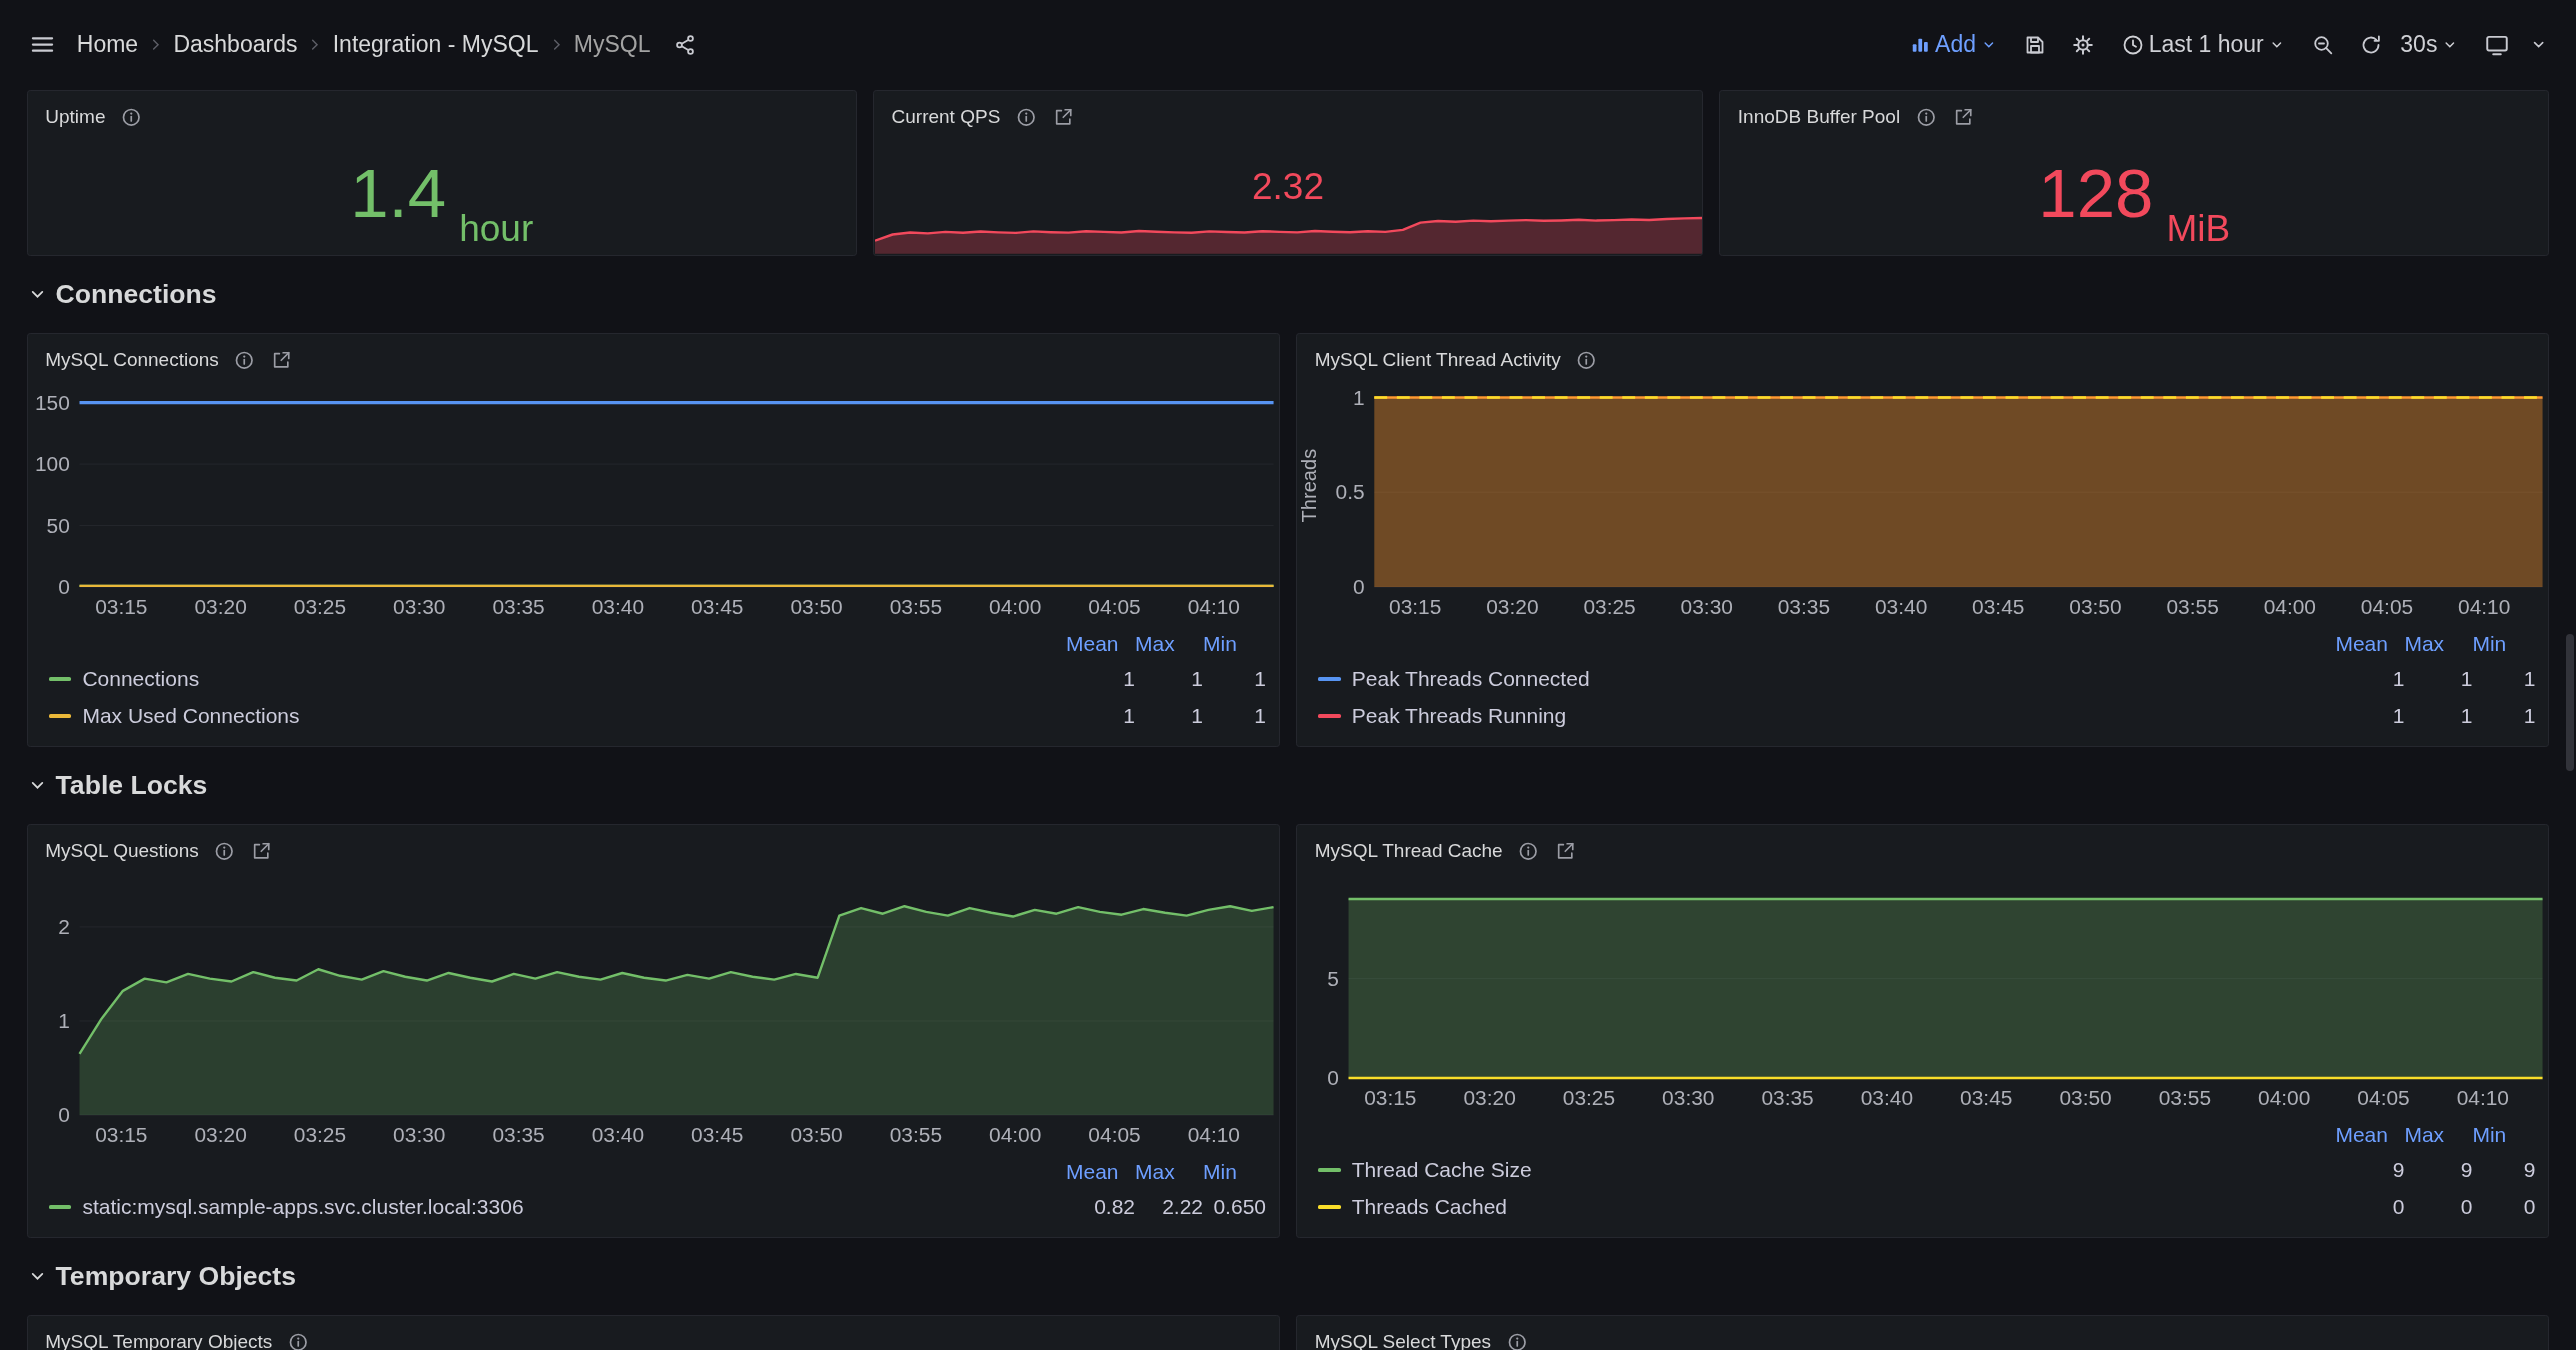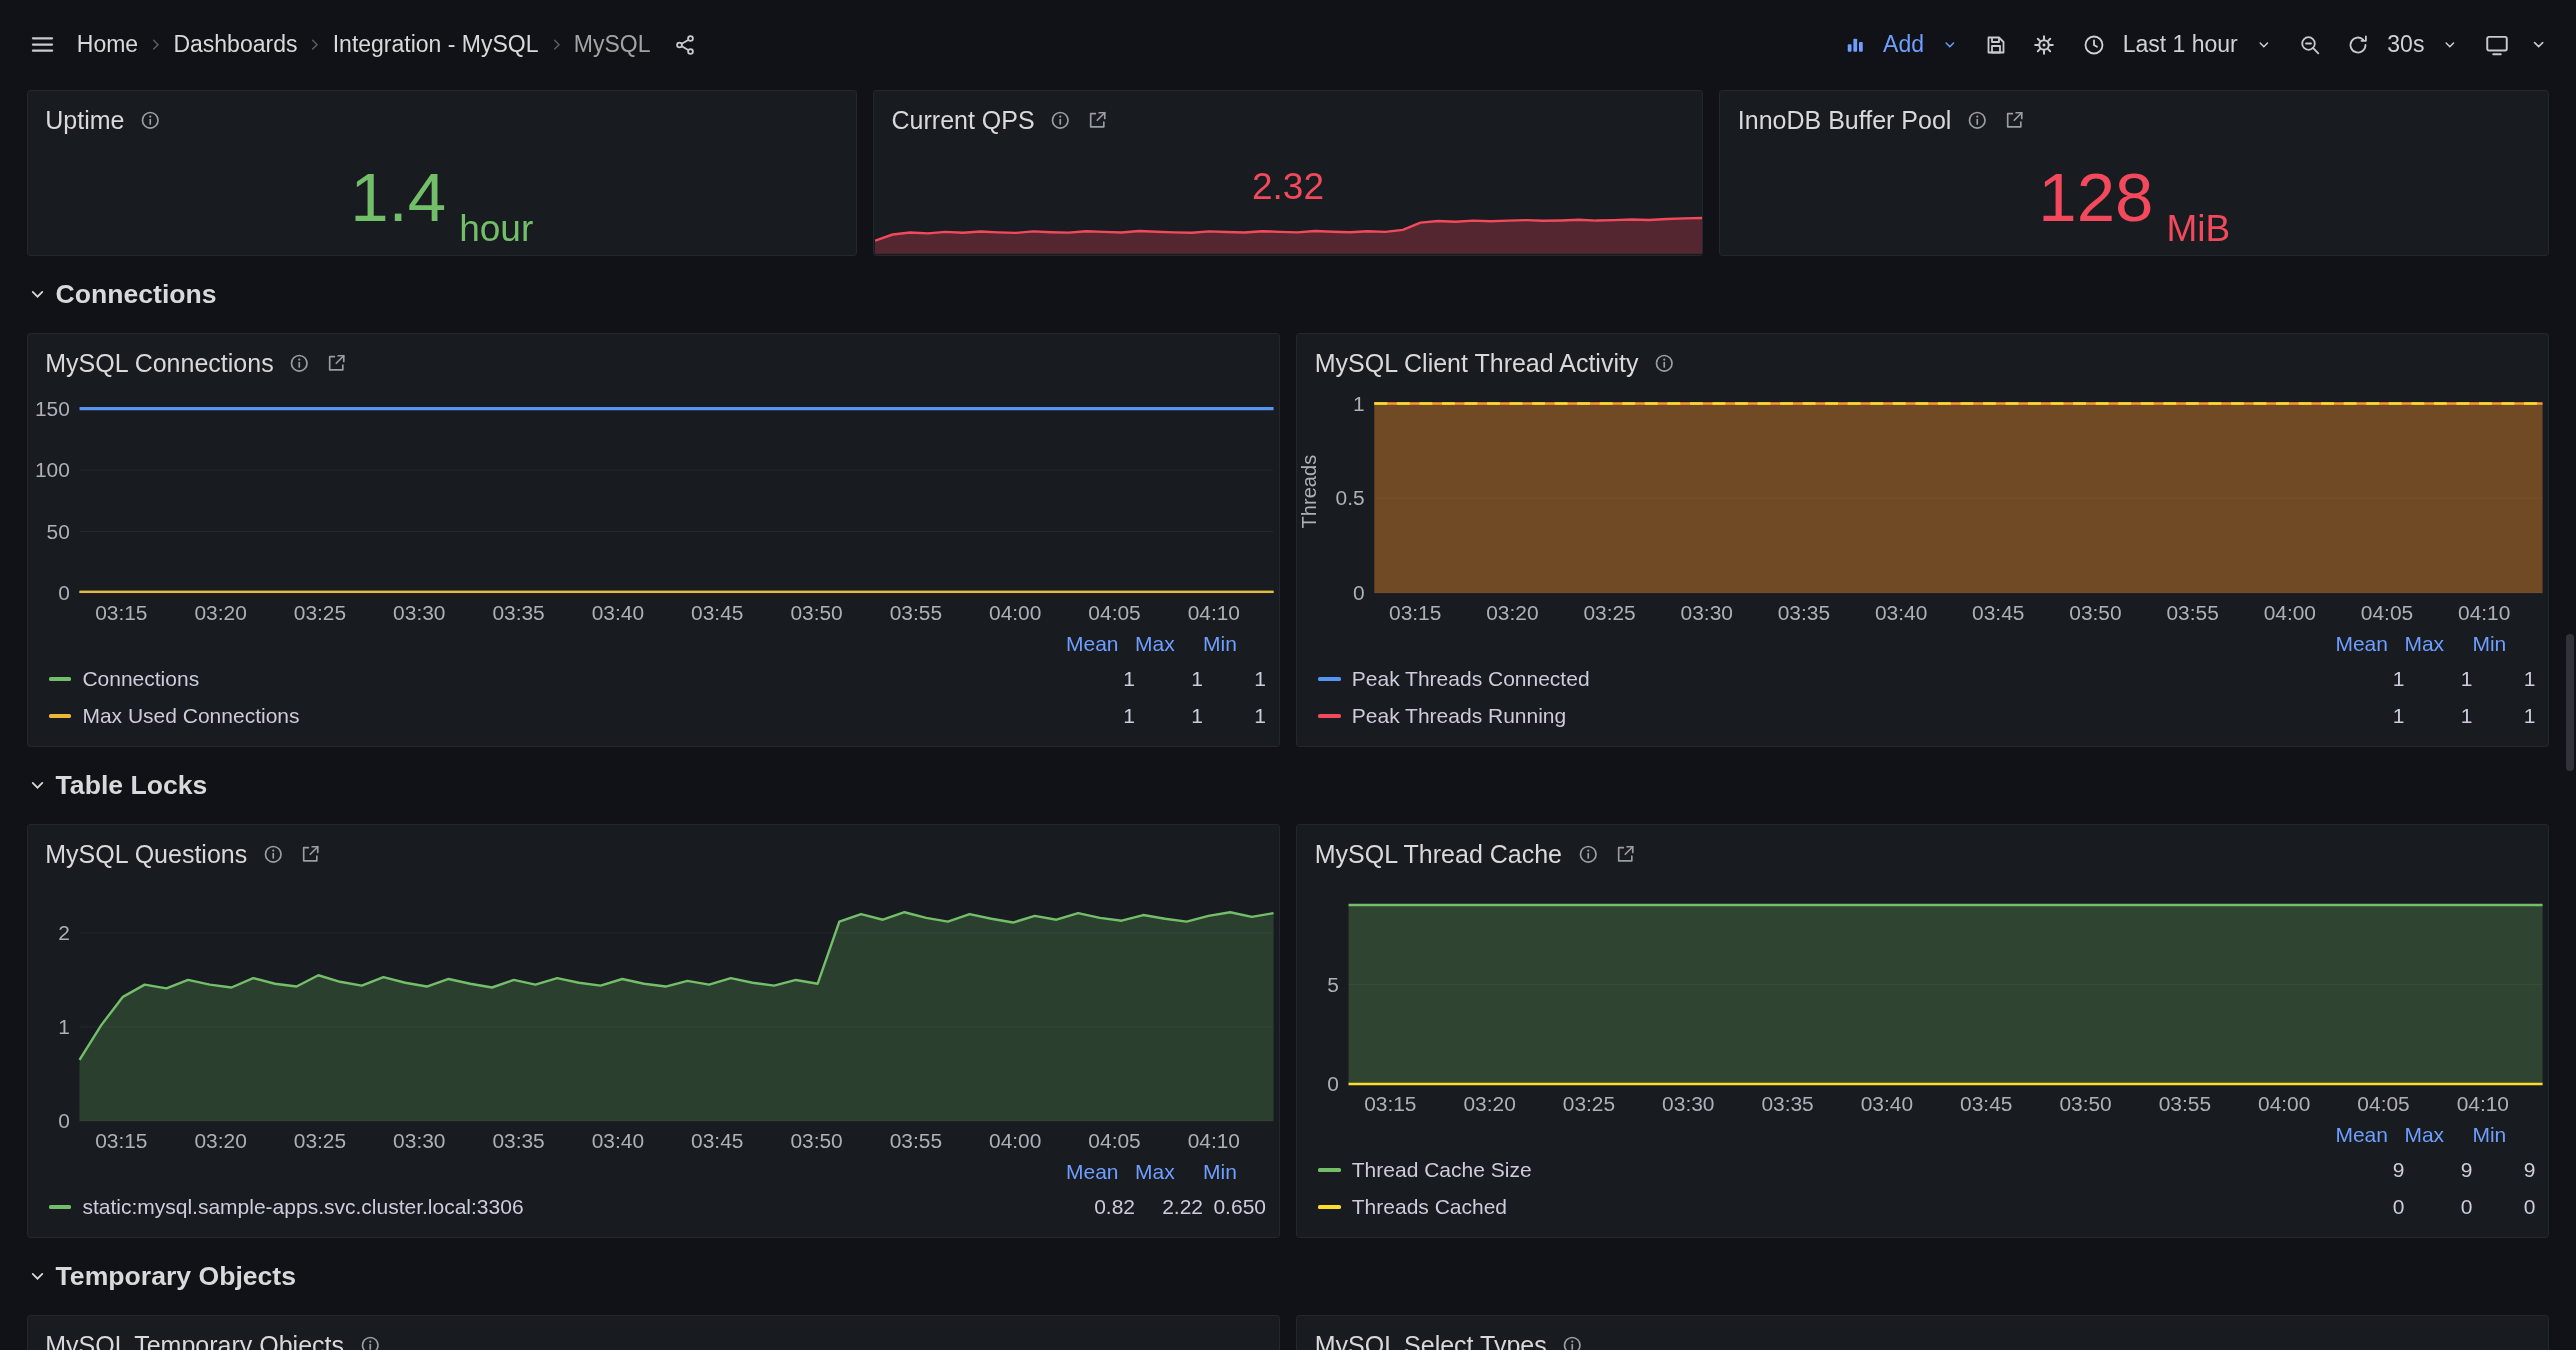--- a/index.html
+++ b/index.html
@@ -7,29 +7,29 @@
     font-family:"Liberation Sans",sans-serif;color:#ccccdc;-webkit-font-smoothing:antialiased}
   .navbar{height:66px;display:flex;align-items:flex-end;justify-content:space-between;padding:0 21px}
   .nav-left{display:flex;align-items:center;gap:6.4px}
   .icon-btn{background:none;border:none;color:#c9cad1;display:flex;align-items:center;
     justify-content:center;width:43px;height:43px;cursor:pointer;border-radius:3.2px}
   .breadcrumb{display:flex;align-items:center;font-size:23px;gap:1.6px}
   .crumb{color:#d8d9da;padding:0 6.4px;cursor:pointer;text-decoration:none;white-space:nowrap}
   .crumb.current{color:#a3a3a3;cursor:default}
   .sep{color:rgba(204,204,220,.4);display:flex;align-items:center}
   .nav-right{display:flex;align-items:center;gap:4.8px}
-  .nav-btn{display:flex;align-items:center;gap:17px;background:none;border:none;color:#d0d1d6;
+  .nav-btn{display:flex;align-items:center;gap:4px;background:none;border:none;color:#d0d1d6;
     font-size:23px;height:43px;padding:0 11.3px;cursor:pointer;font-family:inherit;border-radius:3.2px;white-space:nowrap}
   .add-btn{color:#6e9fff}
   .content{padding:0 26.6px;position:relative}
   .stat-row{display:grid;grid-template-columns:1fr 1fr 1fr;gap:16px;margin-top:24px;height:166px}
   .panel{background:#181b1f;border:0.8px solid #25272e;border-radius:3.2px;position:relative;
     display:flex;flex-direction:column;overflow:hidden}
   .panel-header{display:flex;align-items:center;gap:14.5px;padding:14.5px 17.7px 4.8px;flex:0 0 auto}
-  .panel-title{font-size:25px;font-weight:500;color:#d8d9da;cursor:pointer;white-space:nowrap}
+  .panel-title{font-size:19px;font-weight:500;color:#d8d9da;cursor:pointer;white-space:nowrap}
   .panel-icon{color:#9b9da5;display:flex;cursor:pointer}
   .stat-body{flex:1;display:flex;align-items:center;justify-content:center;gap:13px}
   .big-val{font-size:69px;font-weight:500;line-height:1}
   .big-unit{font-size:37px;font-weight:500;align-self:flex-end;padding-bottom:4.8px}
   .green{color:#73bf69}.red{color:#f2495c}
   .qps-value{position:absolute;left:0;right:0;bottom:47px;text-align:center;font-size:37px;
     font-weight:500;color:#f2495c;z-index:2}
   .spark{position:absolute;left:0.8px;right:0.8px;bottom:0.8px;height:43px}
   .section-head{display:flex;align-items:center;gap:8px;margin:21px 0;height:35px;font-size:26.6px;
     font-weight:600;color:#d8d9da;cursor:pointer}

